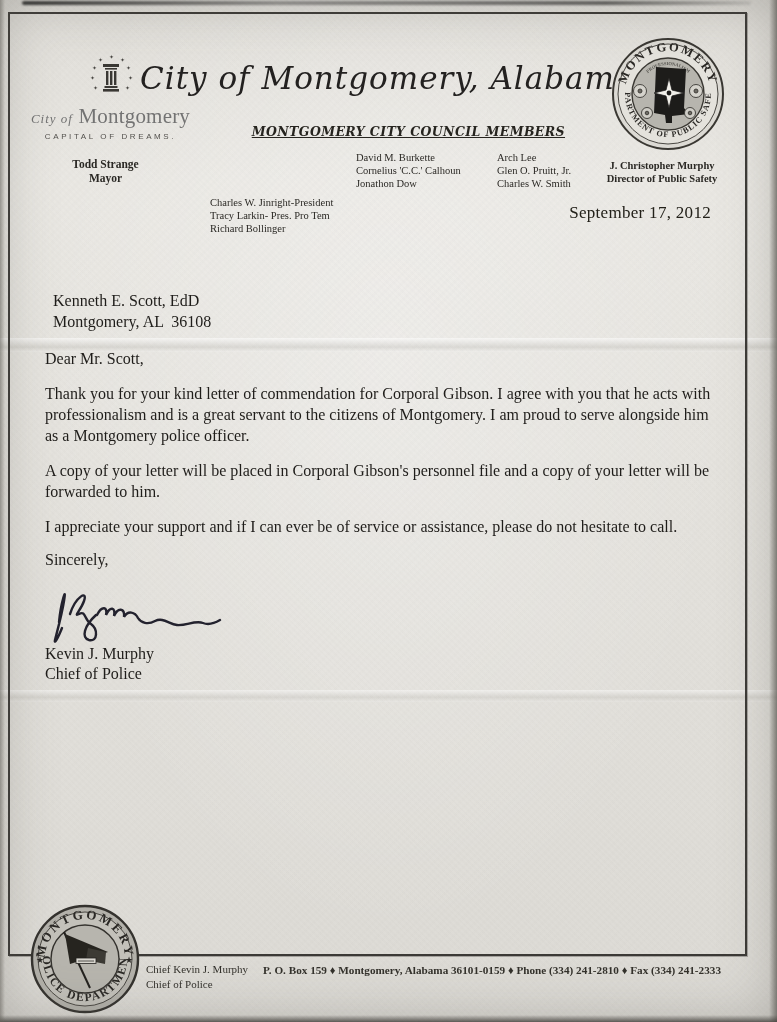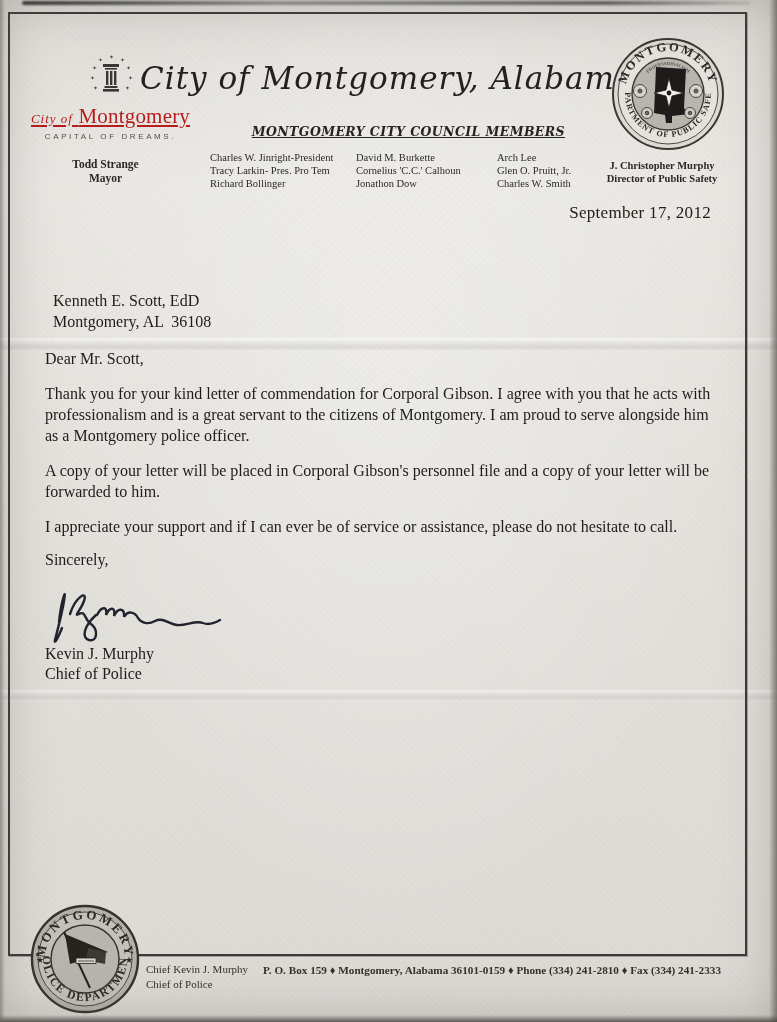--- a/index.html
+++ b/index.html
@@ -46,40 +46,40 @@
 
   .frame {
     position:absolute; left:8px; top:12px; width:739px; height:944px;
     border:2px solid #3b3936;
     box-shadow:1px 1px 0 rgba(60,58,54,0.35);
   }
 
   
   .city-logo { position:absolute; left:28px; top:52px; width:165px; text-align:center; }
   .logo-mark { display:block; margin:0 auto 2px; }
-  .logo-wordmark { font-size:21px; color:#b91c1c; letter-spacing:0.2px; white-space:nowrap;text-decoration:underline; }
+  .logo-wordmark { font-size:21px; color:#737373; letter-spacing:0.2px; white-space:nowrap; }
   .logo-wordmark .pre { font-style:italic; font-size:13px; letter-spacing:1px; }
   .logo-tagline { margin-top:3px; font-family:"Liberation Sans", sans-serif; font-size:8px;
     letter-spacing:2.6px; color:#53514d; }
 
   .main-title {
     position:absolute; left:140px; top:60px; width:480px; text-align:center;
     font-family:"DejaVu Serif", serif; font-style:italic;
     font-size:31px; color:#232120; letter-spacing:1px; white-space:nowrap;
   }
 
   .council-heading {
     position:absolute; left:205px; top:124px; width:360px; text-align:right;
     font-family:"DejaVu Serif", serif; font-style:italic; font-weight:bold;
     font-size:12.5px; letter-spacing:0.4px; color:#26241f;
     text-decoration:underline; white-space:nowrap;
   }
   .council-col { position:absolute; top:151px; font-size:10.5px; line-height:13px; color:#2b2925; }
   .council-col div { white-space:nowrap; }
-  .col-1 { left:210px; } .col-2 { left:356px; } .col-3 { left:497px; }
+  .col-1 { left:210px;margin-top:45px; } .col-2 { left:356px; } .col-3 { left:497px; }
 
   .mayor-block { position:absolute; left:38px; top:157px; width:135px; text-align:center;
     font-weight:bold; font-size:11.5px; line-height:14px; color:#2a2824; }
   .director-block { position:absolute; left:592px; top:159px; width:140px; text-align:center;
     font-weight:bold; font-size:10.5px; line-height:13px; color:#2a2824; }
 
   .seal-top { position:absolute; left:610px; top:36px; }
   .seal-footer { position:absolute; left:28px; top:902px; }
   .seal-text { font-family:"Liberation Serif", serif; font-weight:bold; fill:#2a2825; }
 

